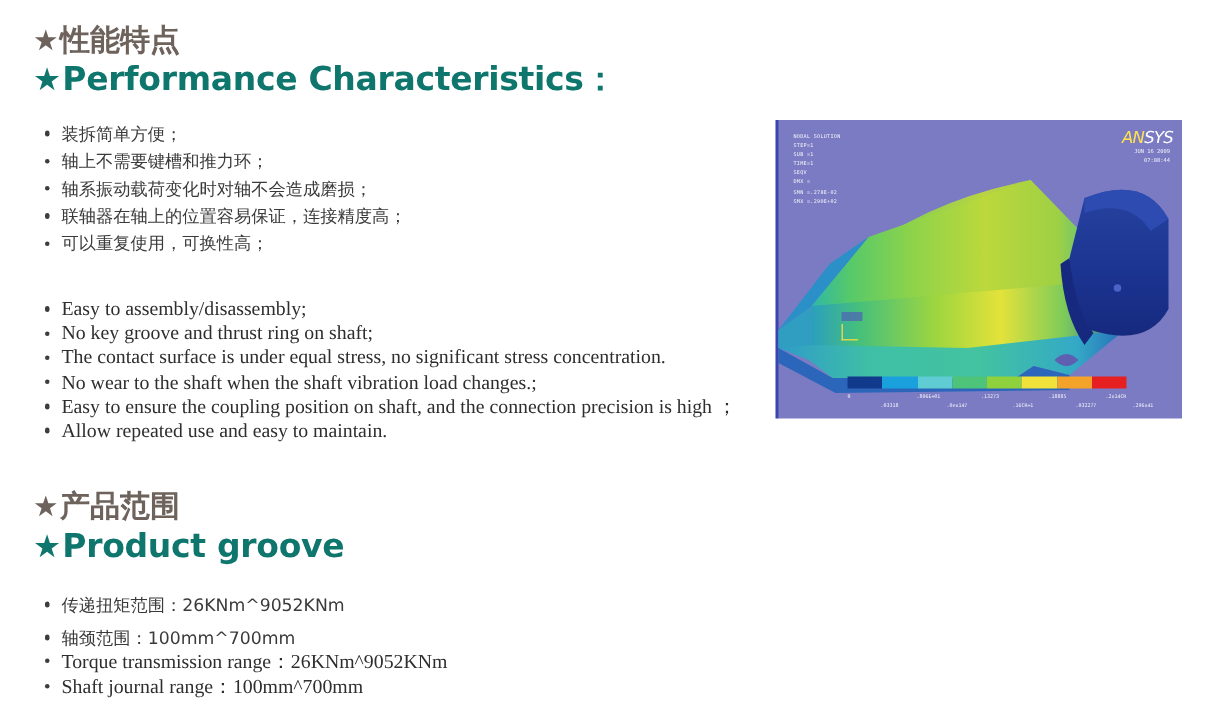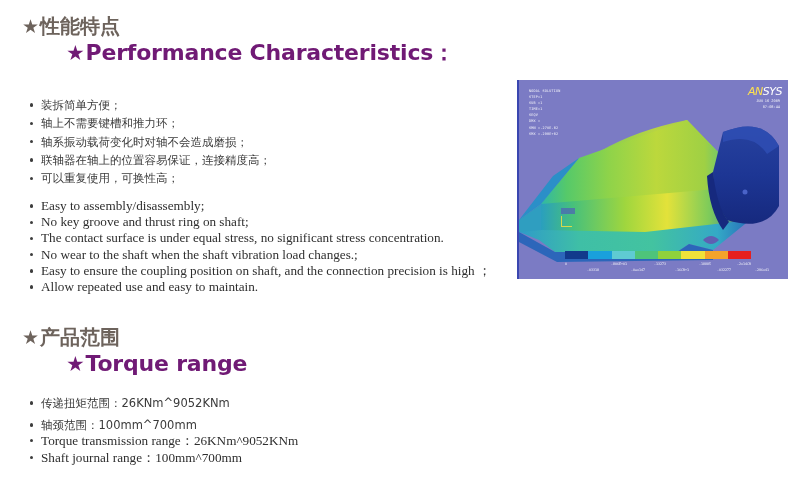--- a/index.html
+++ b/index.html
@@ -34,26 +34,25 @@
     font-weight: bold;
     color: #6d635c;
     line-height: 1.2;
     letter-spacing: 0px;
     white-space: nowrap;
   }
   .heading-en {
     font-family: "DejaVu Sans", "Liberation Sans", sans-serif;
     font-size: 22px;
     font-weight: bold;
-    color: #701a75;
+    color: #0f766e;
     line-height: 1.25;
     letter-spacing: -0.2px;
     white-space: nowrap;
     margin-top: 1px;
-    margin-left: 44px;
   }
   .star {
     font-size: 0.95em;
     display: inline-block;
     margin-right: 1px;
   }
 
   
   .bullet-list {
     position: absolute;
@@ -92,21 +91,21 @@
   
   .list-en {
     font-family: "Liberation Serif", "DejaVu Serif", serif;
     font-size: 13.2px;
     color: #2e2e2e;
   }
   .list-en li {
     line-height: 16.2px;
   }
 
-  #perf-list-cn  { top: 96px; }
+  #perf-list-cn  { top: 80px; }
   #perf-list-en  { top: 198px; }
   #range-list-cn { top: 392px; }
   #range-list-en { top: 432px; }
 
   #range-list-cn li { line-height: 22px; }
   #range-list-en li { line-height: 17px; }
 
   
   .figure {
     position: absolute;
@@ -239,21 +238,21 @@
     <li><span class="dot"></span><span>Easy to assembly/disassembly;</span></li>
     <li><span class="dot"></span><span>No key groove and thrust ring on shaft;</span></li>
     <li><span class="dot"></span><span>The contact surface is under equal stress, no significant stress concentration.</span></li>
     <li><span class="dot"></span><span>No wear to the shaft when the shaft vibration load changes.;</span></li>
     <li><span class="dot"></span><span>Easy to ensure the coupling position on shaft, and the connection precision is high ；</span></li>
     <li><span class="dot"></span><span>Allow repeated use and easy to maintain.</span></li>
   </ul>
 
   <div class="heading-block" id="range-heading">
     <div class="heading-cn"><span class="star">★</span><span>产品范围</span></div>
-    <div class="heading-en"><span class="star">★</span><span>Torque range</span></div>
+    <div class="heading-en"><span class="star">★</span><span>Product groove</span></div>
   </div>
 
   <ul class="bullet-list list-cn" id="range-list-cn">
     <li><span class="dot"></span><span>传递扭矩范围：26KNm^9052KNm</span></li>
     <li><span class="dot"></span><span>轴颈范围：100mm^700mm</span></li>
   </ul>
 
   <ul class="bullet-list list-en" id="range-list-en">
     <li><span class="dot"></span><span>Torque transmission range：26KNm^9052KNm</span></li>
     <li><span class="dot"></span><span>Shaft journal range：100mm^700mm</span></li>

